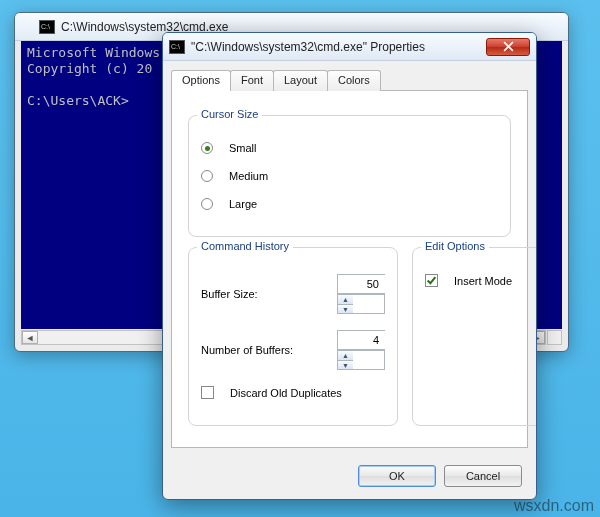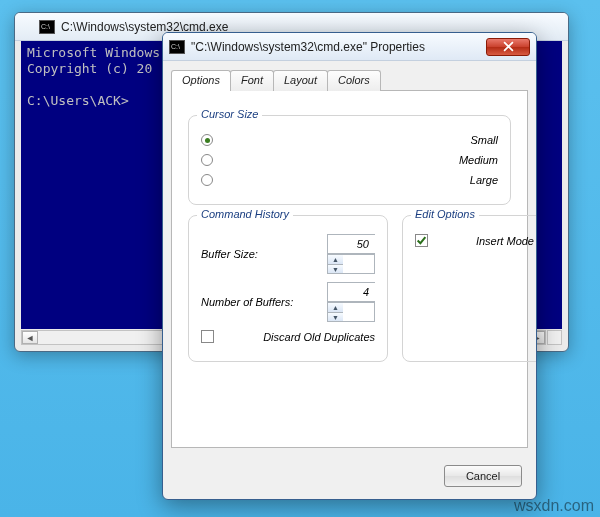--- a/index.html
+++ b/index.html
@@ -99,21 +99,21 @@
     .props-title { color: #222; font-size: 12px; flex: 1; white-space: nowrap; overflow: hidden; }
     .win-close {
       width: 44px; height: 18px;
       border-radius: 3px;
       background: linear-gradient(#e9786b, #c9402c 50%, #b22a14 50%, #d85b42);
       border: 1px solid #8a1b07;
       display:flex; align-items:center; justify-content:center;
     }
     .win-close svg { width: 11px; height: 11px; }
     .props-body {
-      position:absolute; left:8px; right:8px; top: 36px; bottom: 46px; font-style: italic;
+      position:absolute; left:8px; right:8px; top: 36px; bottom: 46px;
     }
     
     .tabstrip {
       display:flex; gap:0;
       position:relative; top:1px; z-index:2;
     }
     .tab {
       padding: 3px 10px 4px;
       border: 1px solid #b7b7b7;
       border-bottom: none;
@@ -145,23 +145,22 @@
     }
     .groupbox > .legend {
       position:absolute;
       top: -8px; left: 8px;
       background: #fff;
       padding: 0 4px;
       color:#1a3e80;
     }
     .radio-row, .check-row, .num-row {
       display:flex; align-items:center;
-      margin: 8px 0;
-      gap: 6px;
-      justify-content: space-between;
+      margin: 16px 0;
+      gap: 16px;
     }
     .radio {
       width:12px; height:12px;
       border:1px solid #888; border-radius:50%;
       background:#fff; display:flex; align-items:center; justify-content:center;
     }
     .radio.checked::after { content:""; width:5px; height:5px; background:#3a7d20; border-radius:50%; }
     .check {
       width:13px; height:13px;
       border:1px solid #888; background:#fff;
@@ -312,17 +311,18 @@
             </div>
             <span>Insert Mode</span>
           </div>
         </div>
       </div>
 
     </div>
   </div>
 
   <div class="footer">
+    <div class="btn default">OK</div>
     <div class="btn">Cancel</div>
   </div>
 </div>
 
 <div class="watermark">wsxdn.com</div>
 
 </body></html>

